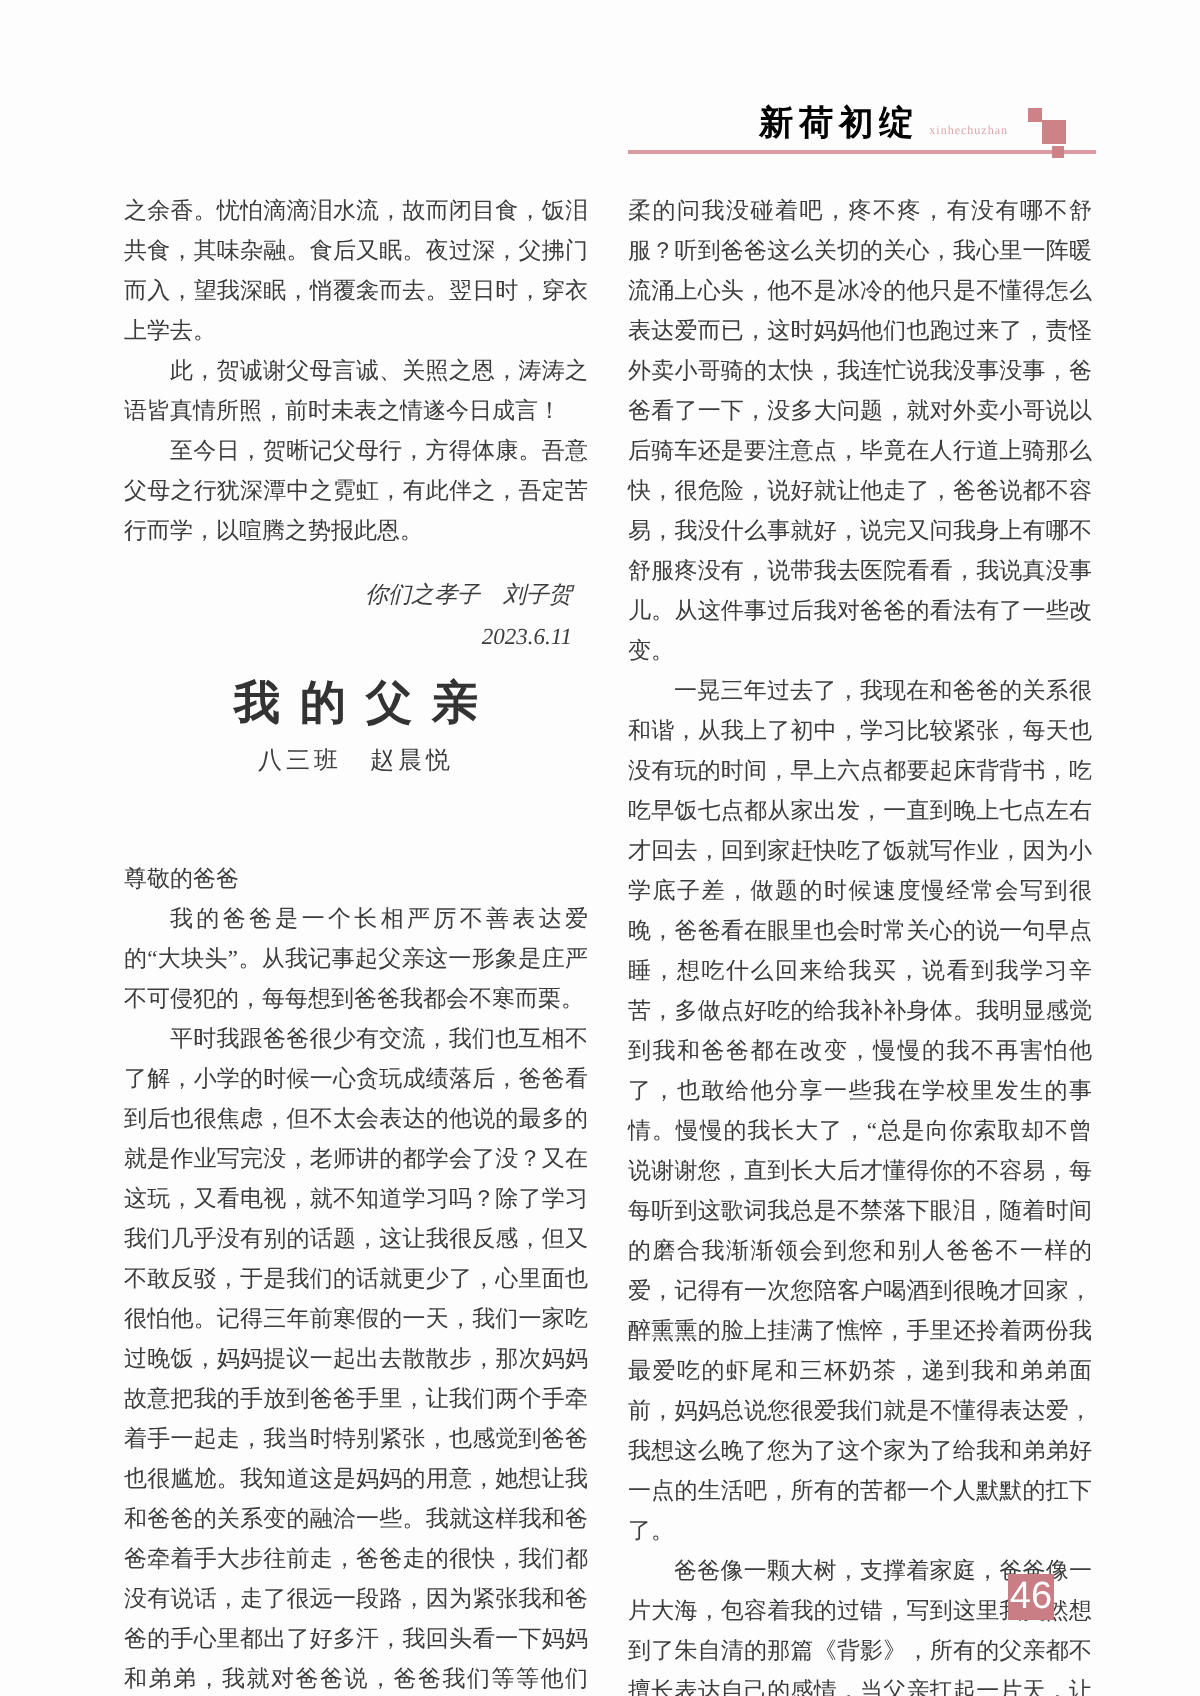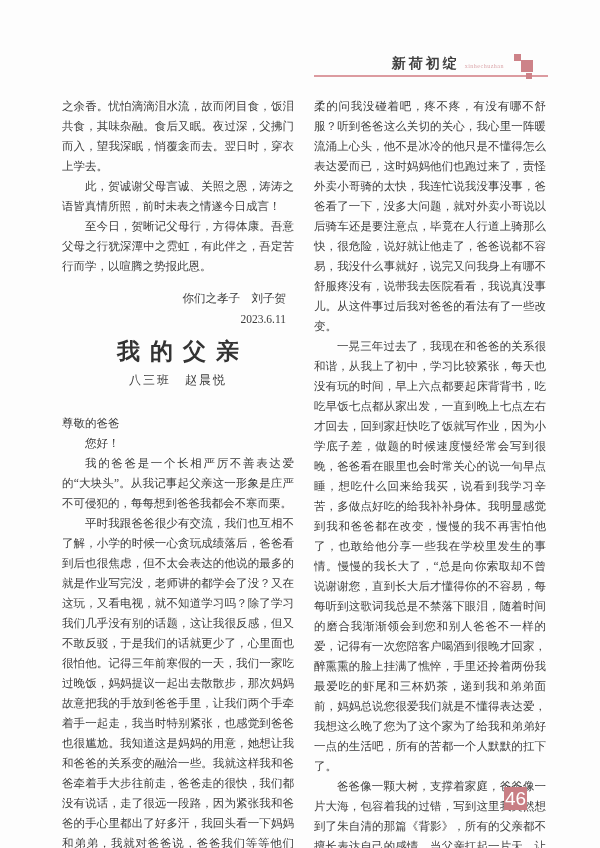--- a/index.html
+++ b/index.html
@@ -23,23 +23,23 @@
     left: 314px; top: 50px;
     width: 234px; height: 27px;
     border-bottom: 2px solid #dc9ba0;
   }
   .brand-wrap {
     position: absolute; right: 44px; bottom: 2px;
     display: flex; align-items: baseline; gap: 5px;
     white-space: nowrap;
   }
   .brand-cn {
-    font-size: 14px; font-weight: bold;
+    font-size: 17px; font-weight: bold;
     letter-spacing: 3px;
-    color: #404040;
+    color: #000000;
   }
   .brand-en {
     font-size: 6px; letter-spacing: 0.5px;
     color: #dba6aa;
   }
   .logo {
     position: absolute; right: 12px; top: 4px;
     width: 22px; height: 26px;
   }
   .logo .sq { position: absolute; background: #cd8288; }
@@ -56,35 +56,35 @@
   }
   .col {
     width: 232px;
     font-size: 11.5px;
     line-height: 20px;
     text-align: justify;
   }
   .col p { margin: 0; text-indent: 2em; }
   .col p.noindent { text-indent: 0; }
 
-  .sig-block { text-align: right; padding-right: 8px; margin: 12px 0 10px; }
+  .sig-block { text-align: right; padding-right: 8px; margin: 12px 0 10px; font-style: italic; }
   .sig-block .sig-line { line-height: 21px; }
 
   .essay-title {
     margin: 12px 0 8px;
     text-align: center;
     font-size: 23px; font-weight: 600;
     letter-spacing: 10px;
     padding-left: 10px;
     color: #333;
   }
   .essay-byline {
     text-align: center;
     font-size: 12px; letter-spacing: 2px;
-    margin-bottom: 23px;
+    margin-bottom: 40px;
   }
 
   
   .pagenum {
     position: absolute;
     left: 504px; top: 787px;
     width: 23px; height: 23px;
     background: #c87e84;
     color: #fff;
     font-size: 19px;
@@ -118,21 +118,20 @@
 
       <div class="sig-block">
         <div class="sig-line">你们之孝子　刘子贺</div>
         <div class="sig-line">2023.6.11</div>
       </div>
 
       <h1 class="essay-title">我的父亲</h1>
       <div class="essay-byline">八三班　赵晨悦</div>
 
       <p class="noindent">尊敬的爸爸</p>
-      <p>您好！</p>
       <p>我的爸爸是一个长相严厉不善表达爱的“大块头”。从我记事起父亲这一形象是庄严不可侵犯的，每每想到爸爸我都会不寒而栗。</p>
       <p>平时我跟爸爸很少有交流，我们也互相不了解，小学的时候一心贪玩成绩落后，爸爸看到后也很焦虑，但不太会表达的他说的最多的就是作业写完没，老师讲的都学会了没？又在这玩，又看电视，就不知道学习吗？除了学习我们几乎没有别的话题，这让我很反感，但又不敢反驳，于是我们的话就更少了，心里面也很怕他。记得三年前寒假的一天，我们一家吃过晚饭，妈妈提议一起出去散散步，那次妈妈故意把我的手放到爸爸手里，让我们两个手牵着手一起走，我当时特别紧张，也感觉到爸爸也很尴尬。我知道这是妈妈的用意，她想让我和爸爸的关系变的融洽一些。我就这样我和爸爸牵着手大步往前走，爸爸走的很快，我们都没有说话，走了很远一段路，因为紧张我和爸爸的手心里都出了好多汗，我回头看一下妈妈和弟弟，我就对爸爸说，爸爸我们等等他们吧，爸爸嗯了一声松开了我的手，我也终于摆脱尴尬的气氛，飞快的跑回去找妈妈他们，可能是心情复杂太激动没有看到一辆送外卖的小哥正朝我飞快的骑过来嘭的一声把我撞倒了，这时我看到爸爸飞快的朝我这边跑来把我扶起来温</p>
     </section>
 
     <section class="col">
       <p class="noindent">柔的问我没碰着吧，疼不疼，有没有哪不舒服？听到爸爸这么关切的关心，我心里一阵暖流涌上心头，他不是冰冷的他只是不懂得怎么表达爱而已，这时妈妈他们也跑过来了，责怪外卖小哥骑的太快，我连忙说我没事没事，爸爸看了一下，没多大问题，就对外卖小哥说以后骑车还是要注意点，毕竟在人行道上骑那么快，很危险，说好就让他走了，爸爸说都不容易，我没什么事就好，说完又问我身上有哪不舒服疼没有，说带我去医院看看，我说真没事儿。从这件事过后我对爸爸的看法有了一些改变。</p>
       <p>一晃三年过去了，我现在和爸爸的关系很和谐，从我上了初中，学习比较紧张，每天也没有玩的时间，早上六点都要起床背背书，吃吃早饭七点都从家出发，一直到晚上七点左右才回去，回到家赶快吃了饭就写作业，因为小学底子差，做题的时候速度慢经常会写到很晚，爸爸看在眼里也会时常关心的说一句早点睡，想吃什么回来给我买，说看到我学习辛苦，多做点好吃的给我补补身体。我明显感觉到我和爸爸都在改变，慢慢的我不再害怕他了，也敢给他分享一些我在学校里发生的事情。慢慢的我长大了，“总是向你索取却不曾说谢谢您，直到长大后才懂得你的不容易，每每听到这歌词我总是不禁落下眼泪，随着时间的磨合我渐渐领会到您和别人爸爸不一样的爱，记得有一次您陪客户喝酒到很晚才回家，醉熏熏的脸上挂满了憔悴，手里还拎着两份我最爱吃的虾尾和三杯奶茶，递到我和弟弟面前，妈妈总说您很爱我们就是不懂得表达爱，我想这么晚了您为了这个家为了给我和弟弟好一点的生活吧，所有的苦都一个人默默的扛下了。</p>
       <p>爸爸像一颗大树，支撑着家庭，爸爸像一片大海，包容着我的过错，写到这里我突然想到了朱自清的那篇《背影》，所有的父亲都不擅长表达自己的感情，当父亲扛起一片天，让母亲安慰孩子的时候，他们其实多么希望孩子也能像对待母亲那样对待自己，父亲和母亲的爱是一样的，当孩子长大时，就会去理解父亲的点滴，那时，爸爸您是否会感觉到欣慰呢，最后我想大声的对您说：“爸爸！我爱您！”在您身边我想做一个永远长不大的孩童！</p>
 
     </section>

